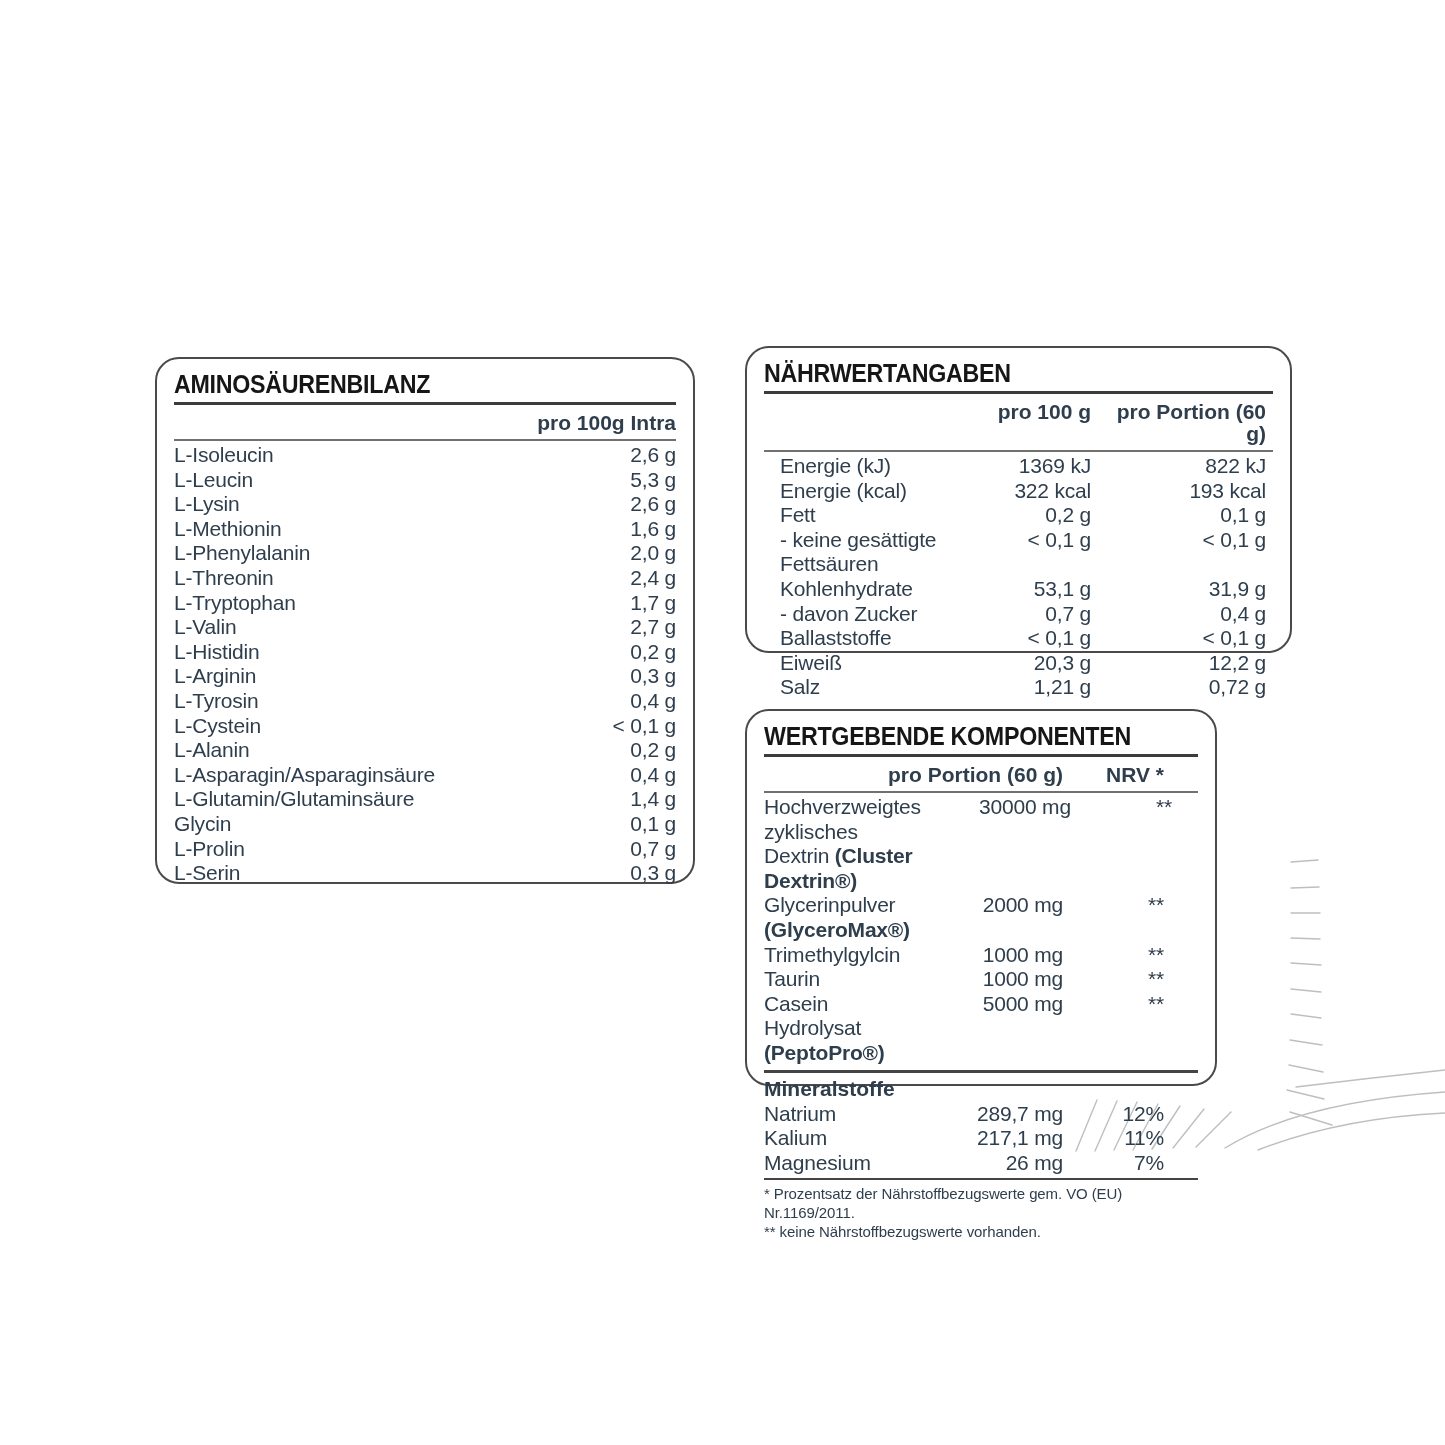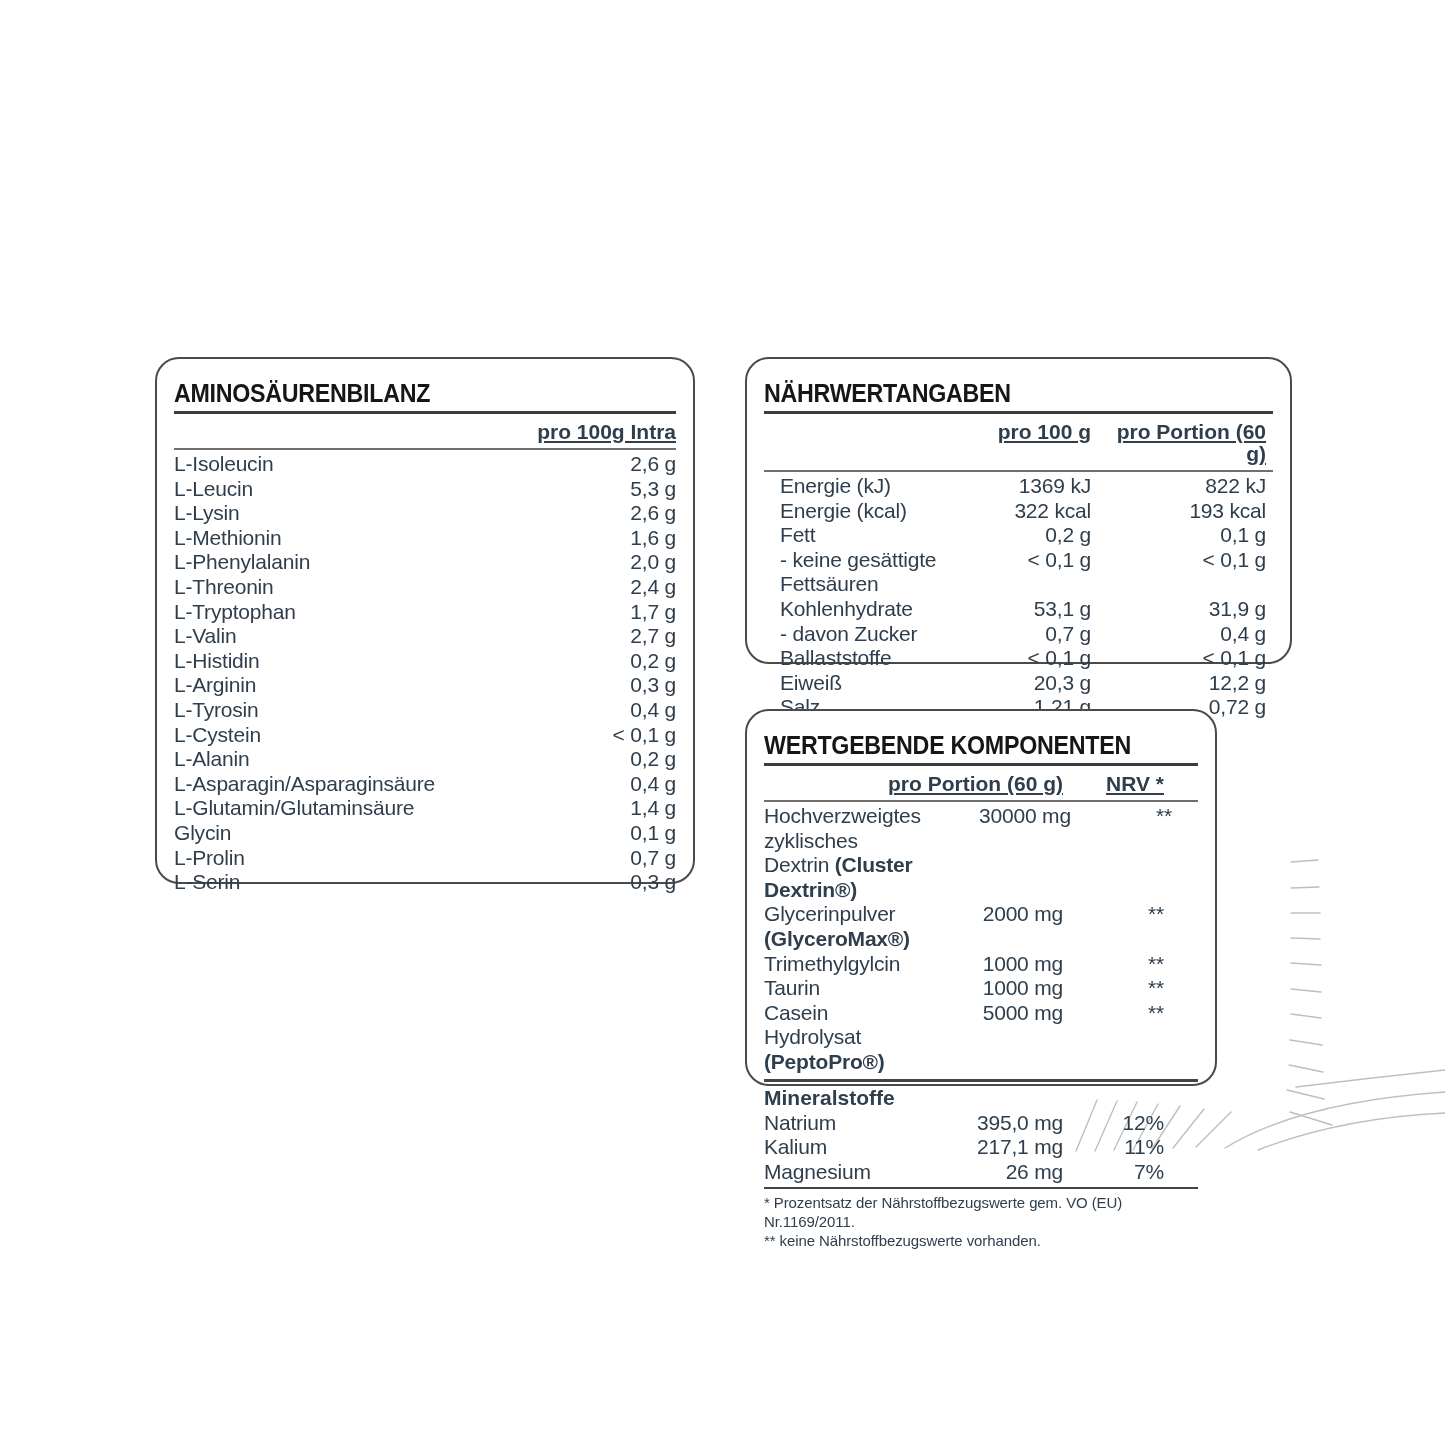--- a/index.html
+++ b/index.html
@@ -10,36 +10,36 @@
     --rule-mid:#707070;
     --watermark:#b8b8b8;
   }
   html,body{margin:0;padding:0;background:#ffffff;}
   body{font-family:"Liberation Sans", sans-serif;color:var(--text);}
   #sheet{position:relative;width:1445px;height:1445px;background:#fff;overflow:hidden;}
   #watermark{position:absolute;left:0;top:0;z-index:1;}
   .panel{
     position:absolute;z-index:2;background:#fff;box-sizing:border-box;
     border:2.5px solid var(--border);border-radius:24px;
-    padding:19px 17px 0 17px;
+    padding:10px 17px 0 17px;
   }
   #p-amino{left:155px;top:357px;width:540px;height:527px;}
-  #p-nutrition{left:745px;top:357px;width:547px;height:307px;}
+  #p-nutrition{left:745px;top:346px;width:547px;height:307px;}
   #p-components{left:745px;top:709px;width:472px;height:377px;}
 
   .ptitle{
     margin:0;font-size:25px;font-weight:bold;color:var(--heading);
     letter-spacing:-0.3px;line-height:27px;padding:2px 0 4px 0;
     transform:scaleX(0.93);transform-origin:left center;white-space:nowrap;
   }
   .rule{height:0;border-bottom:2.5px solid var(--rule-mid);}
   .rule.dark{border-bottom:3.5px solid var(--rule-dark);}
   .rule.sec{border-bottom:3px solid #444444;}
 
-  .hdr{font-weight:bold;padding:7px 0 5px 0;font-size:21px;line-height:22px;text-decoration:underline;}
+  .hdr{font-weight:bold;padding:7px 0 5px 0;font-size:21px;line-height:22px;}
   .rows{padding-top:2px;}
   .row{font-size:21px;line-height:24.6px;letter-spacing:-0.2px;}
   .right{text-align:right;}
 
   
   .amino-grid{display:grid;grid-template-columns:1fr auto;}
   
   .nutri-grid{display:grid;grid-template-columns:1fr 115px 175px;margin-left:16px;}
   .nutri-grid .c1{text-align:right;padding-right:7px;}
   .nutri-grid .c2{text-align:right;padding-right:7px;}
@@ -296,21 +296,21 @@
           <span class="val">5000 mg</span>
           <span class="nrv">**</span>
         </div>
       </div>
     <div class="rule sec" style="margin-top:4px;"></div>
     <div class="minerals-title">Mineralstoffe</div>
     <div>
 
         <div class="row comp-grid">
           <span>Natrium</span>
-          <span class="val">395,0 mg</span>
+          <span class="val">289,7 mg</span>
           <span class="nrv">12%</span>
         </div>
 
         <div class="row comp-grid">
           <span>Kalium</span>
           <span class="val">217,1 mg</span>
           <span class="nrv">11%</span>
         </div>
 
         <div class="row comp-grid">

